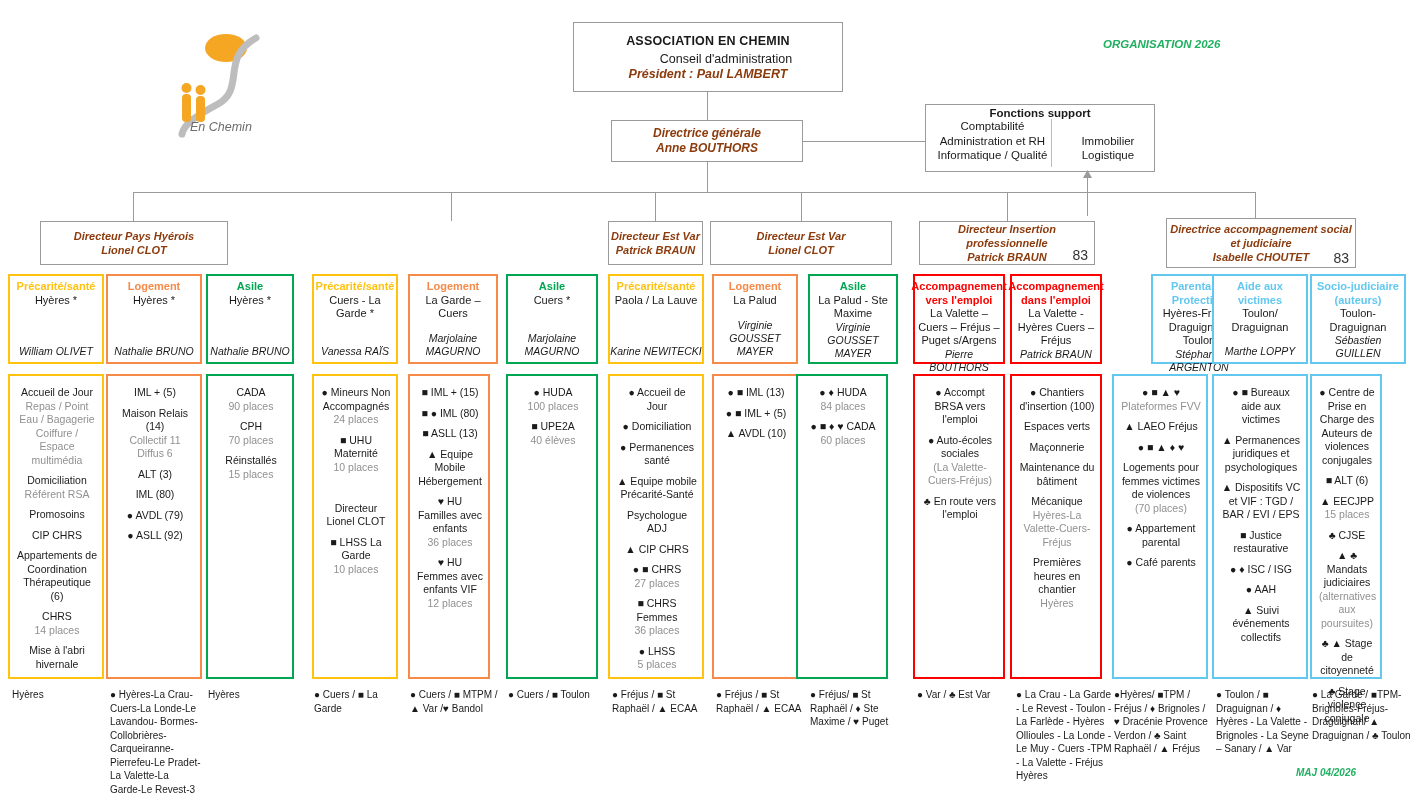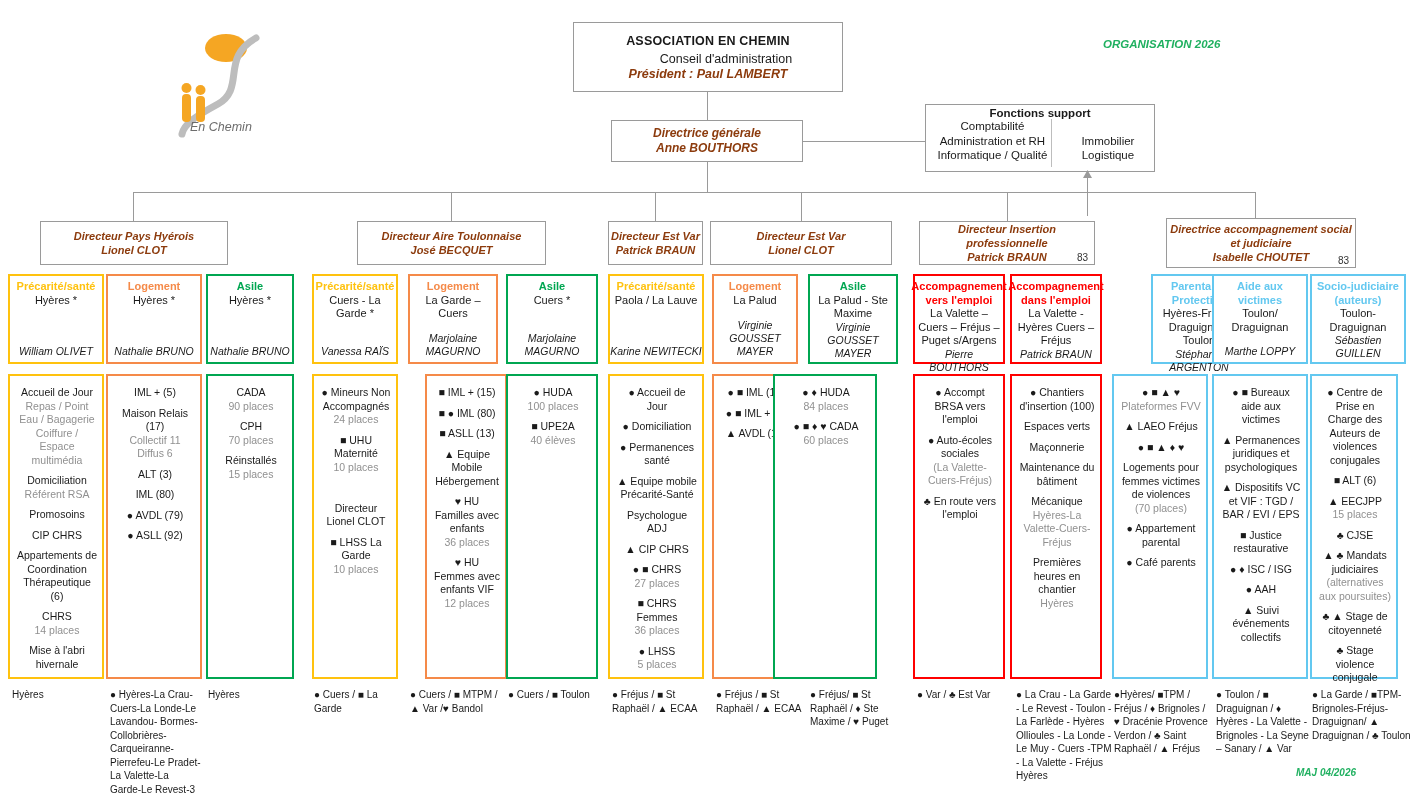--- a/index.html
+++ b/index.html
@@ -47,21 +47,21 @@
   
   .dir-box {
     position: absolute; top: 221px; height: 44px;
     border: 1px solid #9a9a9a; background: #fff;
     display: flex; flex-direction: column;
     align-items: center; justify-content: center;
   }
   .dir-box .lines { font-size: 11px; line-height: 14px; text-align: center; }
   .dir-box .n83 {
     position: absolute; right: 6px; bottom: 1px;
-    font-size: 10px; color: #333; font-style: normal; font-weight: normal;
+    font-size: 14px; color: #333; font-style: normal; font-weight: normal;
   }
 
   
   .svc-head {
     position: absolute; top: 274px; height: 90px;
     border: 2px solid #ccc; background: #fff;
     display: flex; flex-direction: column; align-items: center;
     padding-top: 4px;
   }
   .svc-cat { font-weight: bold; font-size: 11px; line-height: 13.5px; text-align: center; }
@@ -181,26 +181,20 @@
   <div class="ln lnv" style="left:801px;  top:192px; height:29px;"></div>
   <div class="ln lnv" style="left:1007px; top:192px; height:29px;"></div>
   <div class="ln lnv" style="left:1255px; top:192px; height:29px;"></div>
 
   <div class="dir-box" style="left:40px; width:188px;">
     <div class="lines brown">
       <span>Directeur Pays Hyérois</span><br>
       <span>Lionel CLOT</span>
     </div>
   </div>
-  <div class="dir-box" style="left:357px; width:189px;">
-    <div class="lines brown">
-      <span>Directeur Aire Toulonnaise</span><br>
-      <span>José BECQUET</span>
-    </div>
-  </div>
   <div class="dir-box" style="left:608px; width:95px;">
     <div class="lines brown">
       <span>Directeur Est Var</span><br>
       <span>Patrick BRAUN</span>
     </div>
   </div>
   <div class="dir-box" style="left:710px; width:182px;">
     <div class="lines brown">
       <span>Directeur Est Var</span><br>
       <span>Lionel CLOT</span>
@@ -237,21 +231,21 @@
         <div class="entry"><span>Mise à l'abri hivernale</span></div>
       </div>
       <div class="footer-loc" style="left: 12px; top: 688px; width: 90px;">Hyères</div>
       <div class="svc-head" style="left: 106px; width: 96px; border-color: rgb(245, 138, 73);">
         <div class="svc-cat" style="color: rgb(245, 138, 73);">Logement</div>
         <div class="svc-loc">Hyères *</div>
         <div class="svc-person">Nathalie BRUNO</div>
       </div>
       <div class="svc-body" style="left: 106px; width: 96px; height: 305px; border-color: rgb(245, 138, 73);">
         <div class="entry"><span>IML + (5)</span></div>
-        <div class="entry"><span>Maison Relais (17)</span><br><span class="sub">Collectif 11 Diffus 6</span></div>
+        <div class="entry"><span>Maison Relais (14)</span><br><span class="sub">Collectif 11 Diffus 6</span></div>
         <div class="entry"><span>ALT (3)</span></div>
         <div class="entry"><span>IML  (80)</span></div>
         <div class="entry"><span>● AVDL (79)</span></div>
         <div class="entry"><span>● ASLL (92)</span></div>
       </div>
       <div class="footer-loc" style="left: 110px; top: 688px; width: 92px;">● Hyères-La Crau-Cuers-La Londe-Le Lavandou- Bormes-Collobrières-Carqueiranne-Pierrefeu-Le Pradet-La Valette-La Garde-Le Revest-3 Solliès-La Farlède-Belgentier</div>
       <div class="svc-head" style="left: 206px; width: 88px; border-color: rgb(0, 166, 81);">
         <div class="svc-cat" style="color: rgb(0, 166, 81);">Asile</div>
         <div class="svc-loc">Hyères *</div>
         <div class="svc-person">Nathalie BRUNO</div>
@@ -273,21 +267,21 @@
         <div class="entry">&nbsp;</div>
         <div class="entry"><span>Directeur Lionel CLOT</span></div>
         <div class="entry"><span>■ LHSS La Garde</span><br><span class="sub">10 places</span></div>
       </div>
       <div class="footer-loc" style="left: 314px; top: 688px; width: 86px;">● Cuers / ■ La Garde</div>
       <div class="svc-head" style="left: 408px; width: 90px; border-color: rgb(245, 138, 73);">
         <div class="svc-cat" style="color: rgb(245, 138, 73);">Logement</div>
         <div class="svc-loc">La Garde – Cuers</div>
         <div class="svc-person">Marjolaine MAGURNO</div>
       </div>
-      <div class="svc-body" style="left: 425px; width: 82px; height: 305px; border-color: rgb(245, 138, 73);">
+      <div class="svc-body" style="left: 408px; width: 82px; height: 305px; border-color: rgb(245, 138, 73);">
         <div class="entry"><span>■ IML + (15)</span></div>
         <div class="entry"><span>■ ● IML (80)</span></div>
         <div class="entry"><span>■ ASLL (13)</span></div>
         <div class="entry"><span>▲ Equipe Mobile Hébergement</span></div>
         <div class="entry"><span>♥ HU Familles avec enfants</span><br><span class="sub">36 places</span></div>
         <div class="entry"><span>♥ HU Femmes avec enfants VIF</span><br><span class="sub">12 places</span></div>
       </div>
       <div class="footer-loc" style="left: 410px; top: 688px; width: 92px;">● Cuers / ■ MTPM / ▲ Var /♥ Bandol</div>
       <div class="svc-head" style="left: 506px; width: 92px; border-color: rgb(0, 166, 81);">
         <div class="svc-cat" style="color: rgb(0, 166, 81);">Asile</div>
@@ -325,21 +319,21 @@
         <div class="entry"><span>● ■ IML (13)</span></div>
         <div class="entry"><span>● ■ IML + (5)</span></div>
         <div class="entry"><span>▲ AVDL (10)</span></div>
       </div>
       <div class="footer-loc" style="left: 716px; top: 688px; width: 92px;">● Fréjus / ■ St Raphaël / ▲ ECAA</div>
       <div class="svc-head" style="left: 808px; width: 90px; border-color: rgb(0, 166, 81);">
         <div class="svc-cat" style="color: rgb(0, 166, 81);">Asile</div>
         <div class="svc-loc">La Palud - Ste Maxime</div>
         <div class="svc-person">Virginie GOUSSET MAYER</div>
       </div>
-      <div class="svc-body" style="left: 773px; width: 104px; height: 305px; border-color: rgb(0, 166, 81);">
+      <div class="svc-body" style="left: 796px; width: 92px; height: 305px; border-color: rgb(0, 166, 81);">
         <div class="entry"><span>● ♦ HUDA</span><br><span class="sub">84 places</span></div>
         <div class="entry"><span>● ■ ♦ ♥ CADA</span><br><span class="sub">60 places</span></div>
       </div>
       <div class="footer-loc" style="left: 810px; top: 688px; width: 94px;">● Fréjus/ ■ St Raphaël / ♦ Ste Maxime / ♥ Puget</div>
       <div class="svc-head" style="left: 913px; width: 92px; border-color: rgb(255, 0, 0);">
         <div class="svc-cat" style="color: rgb(255, 0, 0);">Accompagnement vers l'emploi</div>
         <div class="svc-loc">La Valette – Cuers – Fréjus – Puget s/Argens</div>
         <div class="svc-person">Pierre BOUTHORS</div>
       </div>
       <div class="svc-body" style="left: 913px; width: 92px; height: 305px; border-color: rgb(255, 0, 0);">
@@ -389,21 +383,21 @@
         <div class="entry"><span>● ♦ ISC / ISG</span></div>
         <div class="entry"><span>● AAH</span></div>
         <div class="entry"><span>▲ Suivi événements collectifs</span></div>
       </div>
       <div class="footer-loc" style="left: 1216px; top: 688px; width: 96px;">● Toulon / ■ Draguignan / ♦ Hyères - La Valette - Brignoles - La Seyne – Sanary / ▲ Var</div>
       <div class="svc-head" style="left: 1310px; width: 96px; border-color: rgb(99, 200, 240);">
         <div class="svc-cat" style="color: rgb(99, 200, 240);">Socio-judiciaire (auteurs)</div>
         <div class="svc-loc">Toulon-Draguignan</div>
         <div class="svc-person">Sébastien GUILLEN</div>
       </div>
-      <div class="svc-body" style="left: 1310px; width: 88px; height: 305px; border-color: rgb(99, 200, 240);">
+      <div class="svc-body" style="left: 1310px; width: 72px; height: 305px; border-color: rgb(99, 200, 240);">
         <div class="entry"><span>● Centre de Prise en Charge des Auteurs de violences conjugales</span></div>
         <div class="entry"><span>■ ALT (6)</span></div>
         <div class="entry"><span>▲ EECJPP</span><br><span class="sub">15 places</span></div>
         <div class="entry"><span>♣ CJSE</span></div>
         <div class="entry"><span>▲ ♣ Mandats judiciaires</span><br><span class="sub">(alternatives aux poursuites)</span></div>
         <div class="entry"><span>♣ ▲ Stage de citoyenneté</span></div>
         <div class="entry"><span>♣ Stage violence conjugale</span></div>
       </div>
       <div class="footer-loc" style="left: 1312px; top: 688px; width: 100px;">● La Garde / ■TPM-Brignoles-Fréjus-Draguignan/ ▲ Draguignan / ♣ Toulon</div>
     </div>

